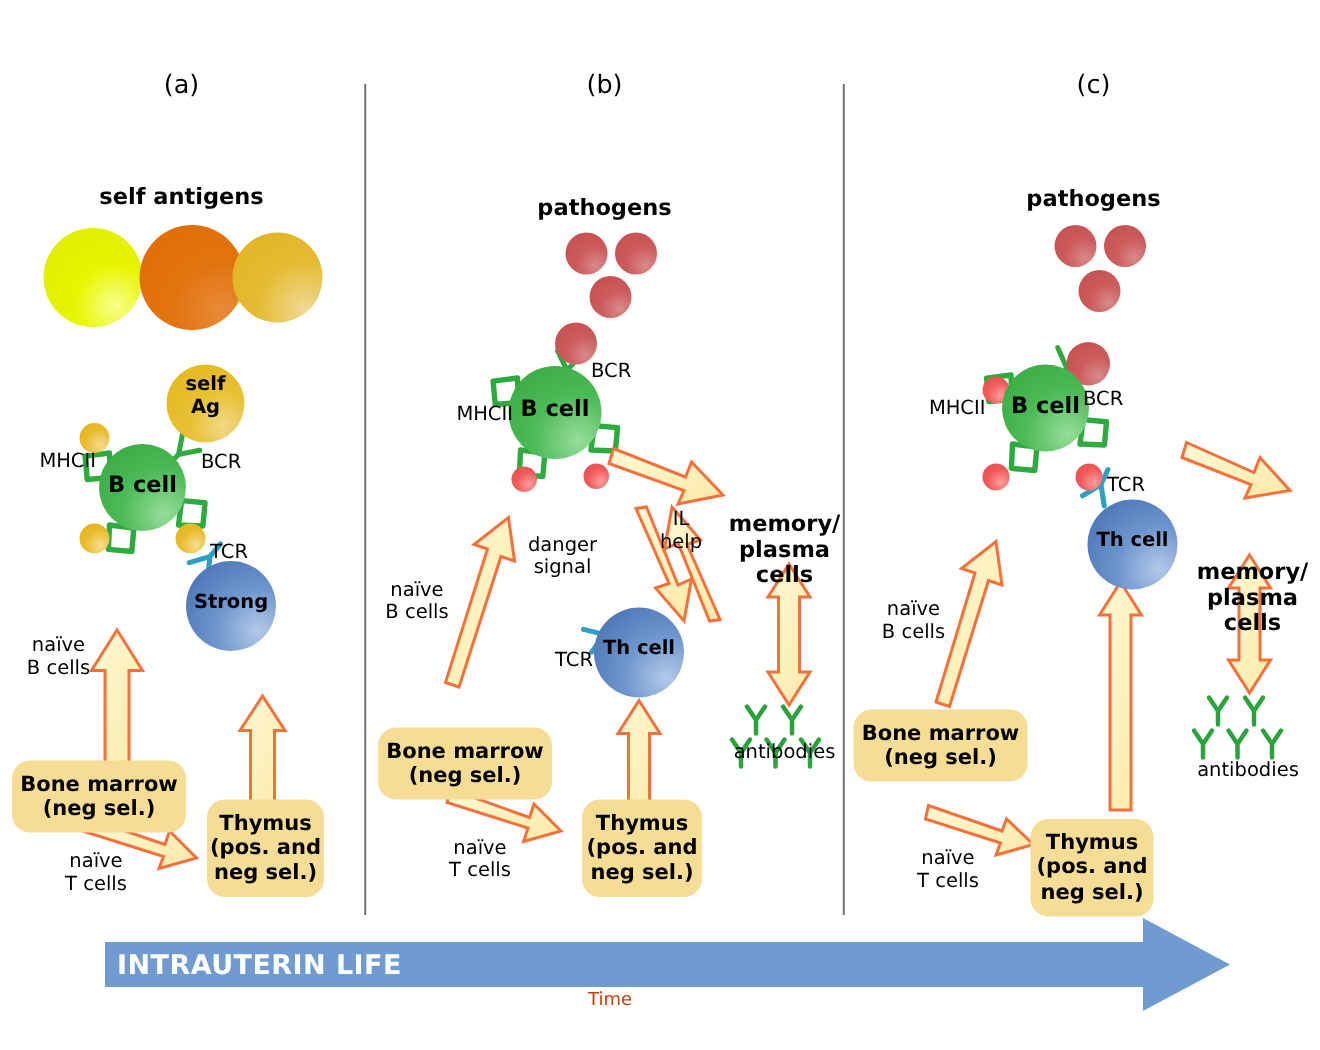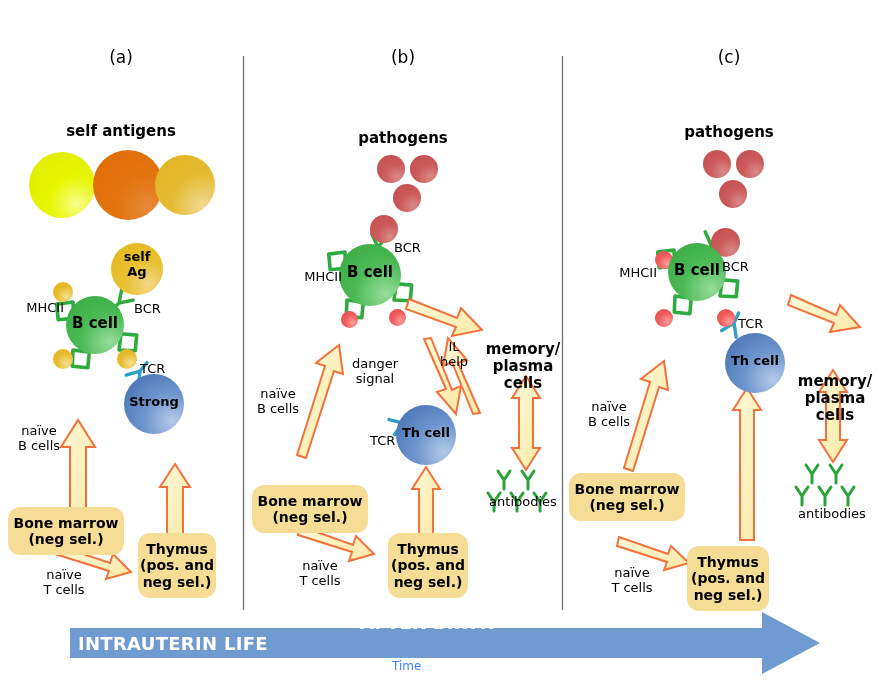--- a/index.html
+++ b/index.html
@@ -27,21 +27,21 @@
   .tcell{background:radial-gradient(circle at 80% 78%, #b3c9e8 0%, #6e96cd 42%, #3f6bae 100%);}
   .path{background:radial-gradient(circle at 72% 78%, #d98a8a 0%, #cc5b5b 42%, #c24e4e 100%);}
   .epitope{background:radial-gradient(circle at 68% 70%, #ff9d9d 0%, #f05a5a 50%, #ea4b4b 100%);}
   .epi-y{background:radial-gradient(circle at 68% 72%, #f6dd8d 0%, #e8bb2e 50%, #e2b313 100%);}
 
   
   .box{position:absolute;background:#f6dd95;border-radius:12px;
        display:flex;align-items:center;justify-content:center;text-align:center;
        font-size:14px;font-weight:bold;line-height:1.16;color:#000;}
   .tl-txt{position:absolute;color:#ffffff;font-size:18px;font-weight:700;letter-spacing:.3px;}
-  .tl-time{position:absolute;color:#3b82f6;font-size:12px;}
+  .tl-time{position:absolute;color:#c2410c;font-size:12px;}
 
   svg{display:block;overflow:visible;}
 </style>
 </head>
 <body>
 
 <div class="stage">
 
   <svg class="abs" style="left:0;top:0;" width="880" height="700">
     <defs>

